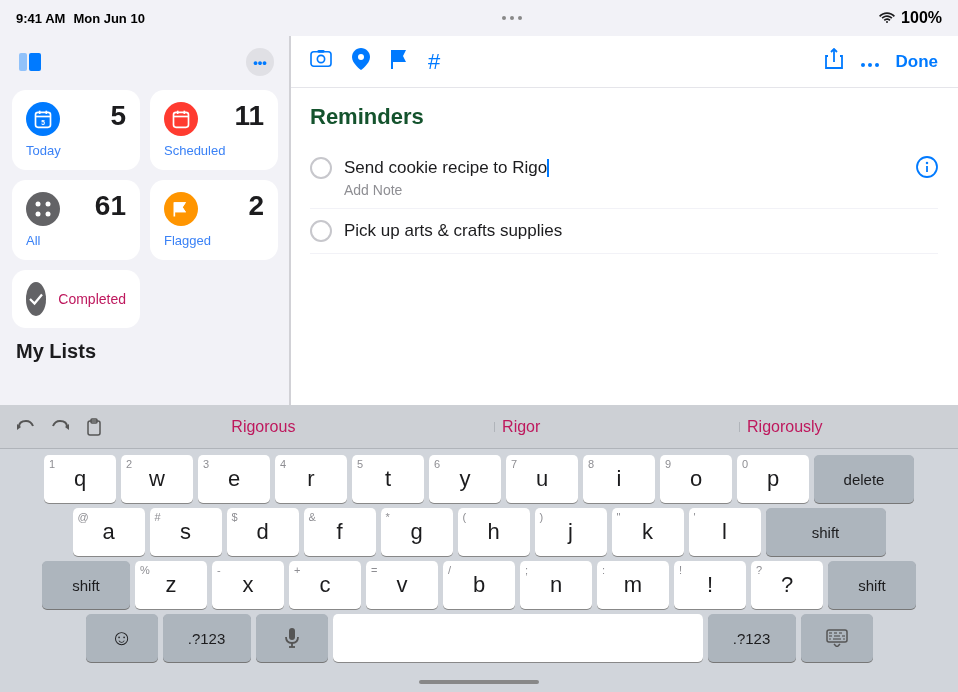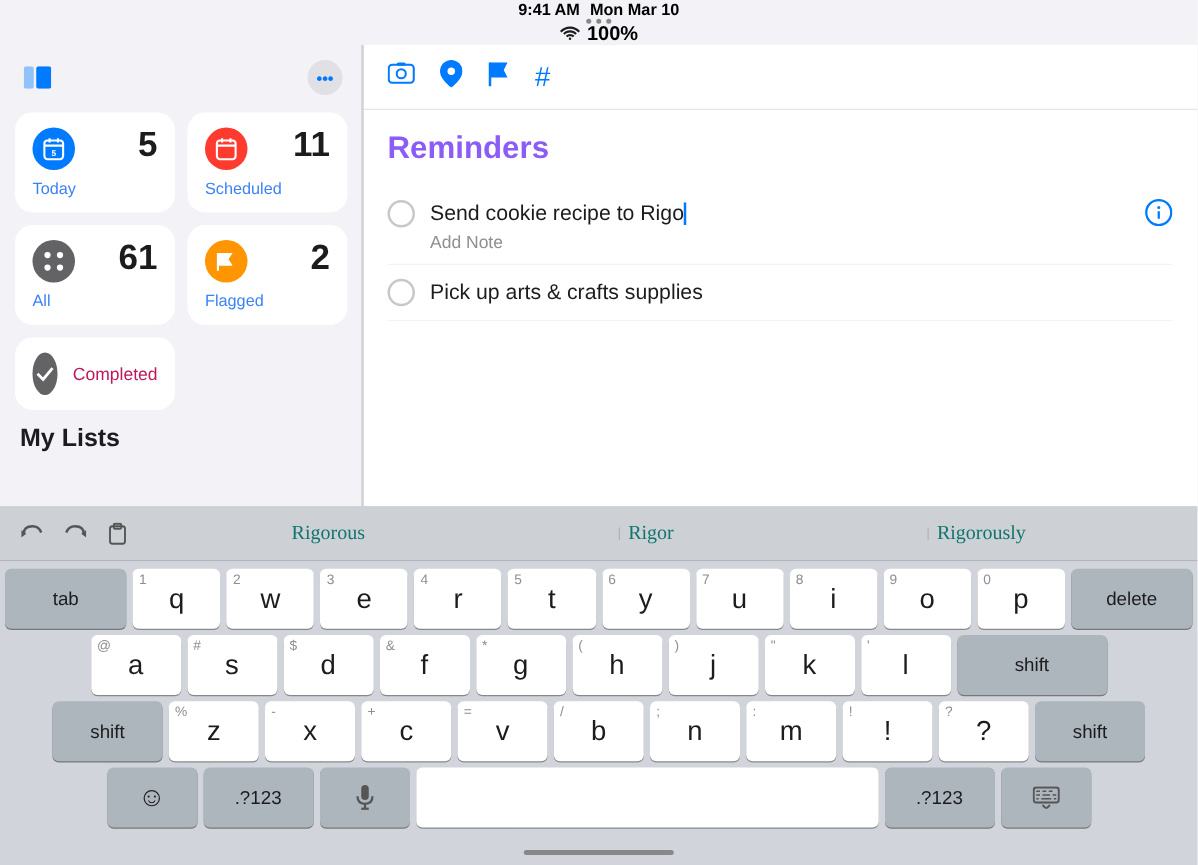--- a/index.html
+++ b/index.html
@@ -18,21 +18,20 @@
       top: 0; left: 0; right: 0;
       height: 36px;
       background: #f2f2f7;
       display: flex;
       align-items: center;
       justify-content: space-between;
       padding: 0 16px;
       font-size: 13px;
       font-weight: 600;
       z-index: 10;
-      flex-direction: column;
     }
     .status-bar-left { display: flex; gap: 8px; align-items: center; }
     .status-bar-center { display: flex; gap: 4px; align-items: center; }
     .status-bar-right { display: flex; gap: 6px; align-items: center; font-size: 16px; }
     .status-dot { width: 4px; height: 4px; border-radius: 50%; background: #888; }
 
     
     .main-container {
       position: absolute;
       top: 36px; left: 0; right: 0; bottom: 0;
@@ -189,23 +188,23 @@
       cursor: pointer;
     }
 
     
     .reminders-area {
       flex: 1;
       padding: 16px 20px;
       overflow-y: auto;
     }
     .reminders-title {
-      font-size: 25px;
+      font-size: 22px;
       font-weight: 700;
-      color: #8b5cf6;
+      color: #14532d;
       margin-bottom: 16px;
     }
     .reminder-item {
       display: flex;
       align-items: flex-start;
       padding: 10px 0;
       border-bottom: 1px solid #f2f2f7;
       gap: 12px;
     }
     .reminder-circle {
@@ -281,25 +280,24 @@
     }
     .suggestions-words {
       flex: 1;
       display: flex;
       justify-content: space-around;
       align-items: center;
       padding: 0 20px;
     }
     .suggestion-word {
       font-size: 16px;
-      color: #0f766e;
+      color: #be185d;
       cursor: pointer;
       padding: 4px 8px;
       position: relative;
-      font-family: Liberation Serif, serif;
     }
     .suggestion-word + .suggestion-word::before {
       content: '';
       position: absolute;
       left: 0; top: 8px; bottom: 8px;
       width: 1px;
       background: #b0b4ba;
     }
 
     
@@ -391,21 +389,21 @@
       border-radius: 2px;
       background: #888;
     }
   </style>
 </head>
 <body>
 
 <div class="status-bar">
   <div class="status-bar-left">
     <span>9:41 AM</span>
-    <span>Mon Mar 10</span>
+    <span>Mon Jun 10</span>
   </div>
   <div class="status-bar-center">
     <div class="status-dot"></div>
     <div class="status-dot"></div>
     <div class="status-dot"></div>
   </div>
   <div class="status-bar-right">
     <span>
       <svg width="16" height="12" viewBox="0 0 16 12" fill="#1c1c1e">
         <path d="M8 3C5.33 3 2.93 4.11 1.21 5.93L0 4.72C2.06 2.56 4.88 1.2 8 1.2s5.94 1.36 7.99 3.52L14.79 5.93C13.07 4.11 10.67 3 8 3z"></path>
@@ -532,20 +530,39 @@
 
         <span class="toolbar-icon">
           <svg width="18" height="22" viewBox="0 0 18 22" fill="#007aff">
             <line x1="2" y1="2" x2="2" y2="21" stroke="#007aff" stroke-width="2"></line>
             <path d="M2 2 L16 2 L13 8 L16 14 L2 14 Z" fill="#007aff"></path>
           </svg>
         </span>
 
         <span class="toolbar-icon" style="font-size:22px; font-weight:400;">#</span>
       </div>
+      <div class="toolbar-right">
+
+        <span class="toolbar-icon">
+          <svg width="20" height="22" viewBox="0 0 20 22" fill="none" stroke="#007aff" stroke-width="1.8">
+            <polyline points="7,4 10,1 13,4"></polyline>
+            <line x1="10" y1="1" x2="10" y2="14"></line>
+            <path d="M4 8 L2 8 L2 20 L18 20 L18 8 L16 8"></path>
+          </svg>
+        </span>
+
+        <span class="toolbar-icon" style="font-size:20px; color:#007aff;">
+          <svg width="20" height="6" viewBox="0 0 20 6">
+            <circle cx="3" cy="3" r="2" fill="#007aff"></circle>
+            <circle cx="10" cy="3" r="2" fill="#007aff"></circle>
+            <circle cx="17" cy="3" r="2" fill="#007aff"></circle>
+          </svg>
+        </span>
+        <span class="done-btn">Done</span>
+      </div>
     </div>
 
     <div class="reminders-area">
       <div class="reminders-title">Reminders</div>
 
       <div class="reminder-item">
         <div class="reminder-circle"></div>
         <div class="reminder-text-area">
           <div class="reminder-text">
             <span>Send cookie recipe to Rigo</span><span class="cursor-blink"></span>
@@ -598,23 +615,20 @@
     <div class="suggestions-words">
       <span class="suggestion-word">Rigorous</span>
       <span class="suggestion-word">Rigor</span>
       <span class="suggestion-word">Rigorously</span>
     </div>
   </div>
 
   <div class="keyboard-rows">
 
     <div class="kb-row">
-      <div class="key key-special key-tab">
-        <span>tab</span>
-      </div>
       <div class="key key-letter">
         <span class="key-number">1</span>q
       </div>
       <div class="key key-letter">
         <span class="key-number">2</span>w
       </div>
       <div class="key key-letter">
         <span class="key-number">3</span>e
       </div>
       <div class="key key-letter">

